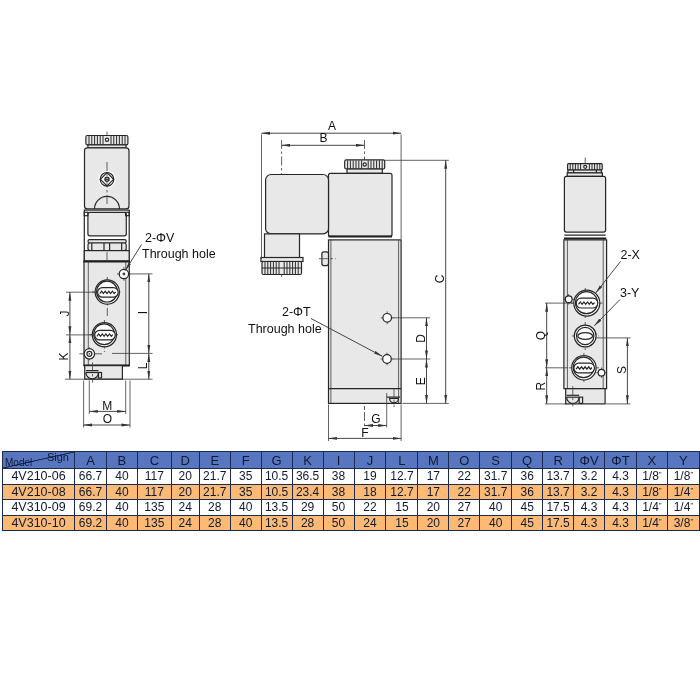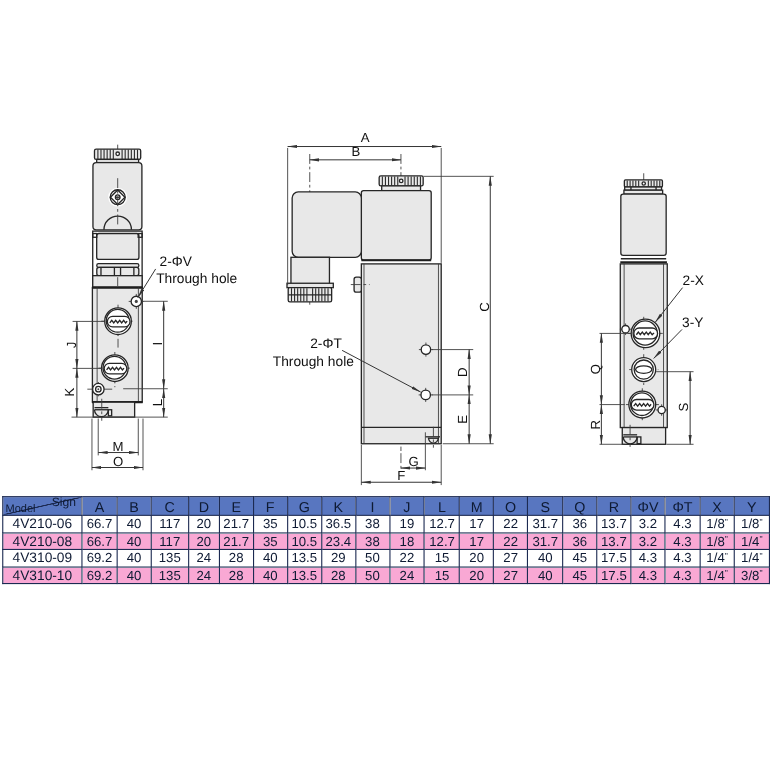--- a/index.html
+++ b/index.html
@@ -10,21 +10,21 @@
 .ow{stroke:#262626;stroke-width:1.2;fill:#fff;}
 .thin{stroke:#3c3c3c;stroke-width:0.8;fill:none;}
 .dim{stroke:#333;stroke-width:0.9;fill:none;}
 .ext{stroke:#3c3c3c;stroke-width:0.8;fill:none;}
 .cl{stroke:#3c3c3c;stroke-width:0.8;fill:none;stroke-dasharray:9 2.5 2.5 2.5;}
 .hat{stroke:#2b2b2b;stroke-width:1;}
 .thick{stroke:#1e1e1e;stroke-width:2;fill:none;}
 #dimtable{position:absolute;left:2px;top:451px;border-collapse:collapse;table-layout:fixed;font-size:12px;color:#0e1a33;}
 #dimtable td{border:1px solid #1c2a52;text-align:center;padding:0;height:14.6px;overflow:hidden;white-space:nowrap;}
 #dimtable tr.hd td{background:#5876c0;font-size:13px;height:15px;}
-#dimtable tr.alt td{background:#f9a8d4;}
+#dimtable tr.alt td{background:#fdba74;}
 #dimtable tr td:first-child{font-size:12.5px;}
 sup.in{font-size:8px;vertical-align:3px;}
 </style>
 </head>
 <body>
 <div id="page">
 <svg width="700" height="700" viewBox="0 0 700 700">
 <defs>
 <marker id="ar" viewBox="0 0 10 4" refX="9.5" refY="2" markerWidth="10" markerHeight="4" orient="auto-start-reverse">
           <path d="M0,0.4 L10,2 L0,3.6 Z" fill="#333"></path>

